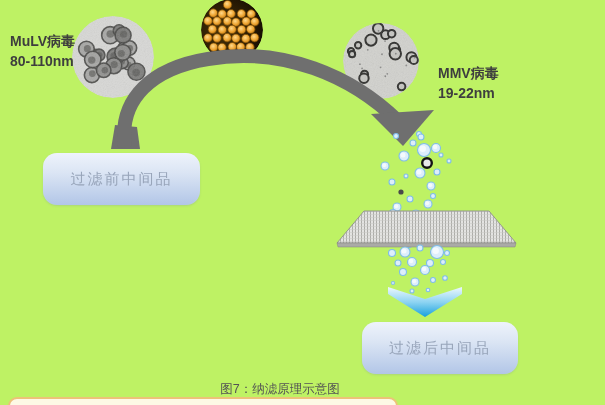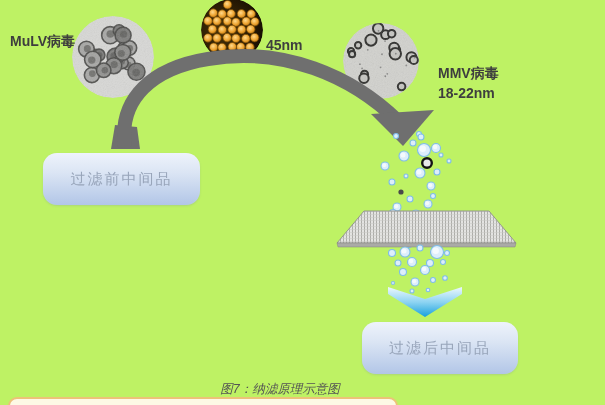--- a/index.html
+++ b/index.html
@@ -11,21 +11,21 @@
   .vlabel{position:absolute;color:#3e3e3e;font-size:14px;font-weight:600;line-height:20px;white-space:nowrap;}
   .flowbox{
     position:absolute;border-radius:14px;
     background:linear-gradient(180deg,#eef3fb 0%,#dbe5f4 38%,#b2c6e7 100%);
     box-shadow:0 1px 2px rgba(120,140,180,0.25);
     display:flex;align-items:center;justify-content:center;
     color:#98a5ba;font-size:15px;letter-spacing:2px;
   }
   #caption{
     position:absolute;left:100px;top:381px;width:360px;text-align:center;
-    color:#545454;font-size:12.5px;font-style:italic;
+    color:#545454;font-size:12.5px;
   }
   #bottom-bar{
     position:absolute;left:8px;top:397px;width:390px;height:18px;
     background:#fdf9e5;border:2px solid #ecc278;border-radius:10px;box-sizing:border-box;
   }
 </style>
 </head>
 <body>
 
 <div id="canvas">
@@ -257,27 +257,27 @@
         <circle cx="428" cy="290" r="1.8" fill="#ddeefb" stroke="#7fbde8" stroke-width="1.1"></circle>
       </g>
 
     <g>
       <polygon points="388,287 425,299 462,287 462,294 425,317 388,294" fill="url(#bluegrad)"></polygon>
     </g>
   </svg>
 
   <div class="vlabel" style="left:10px;top:31px">
     <div>MuLV病毒</div>
+    <div>80-110nm</div>
   </div>
   <div class="vlabel" style="left:266px;top:35px">
-    <div>45nm</div>
   </div>
   <div class="vlabel" style="left:438px;top:63px">
     <div>MMV病毒</div>
-    <div>18-22nm</div>
+    <div>19-22nm</div>
   </div>
 
   <div class="flowbox" style="left:362px;top:322px;width:156px;height:52px">
     <span>过滤后中间品</span>
   </div>
   <div class="flowbox" style="left:43px;top:153px;width:157px;height:52px">
     <span>过滤前中间品</span>
   </div>
 
   <div id="caption">图7：纳滤原理示意图</div>

